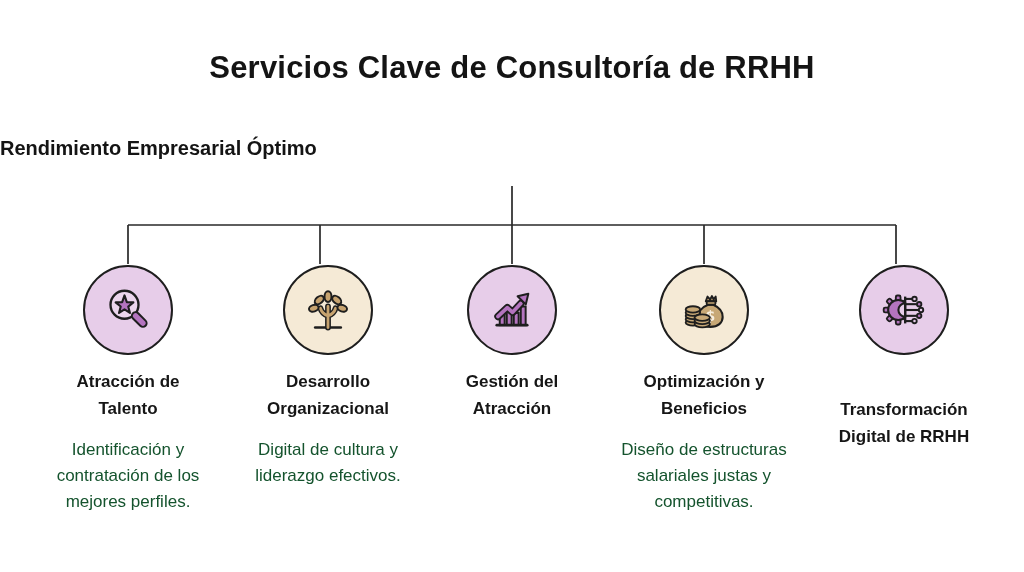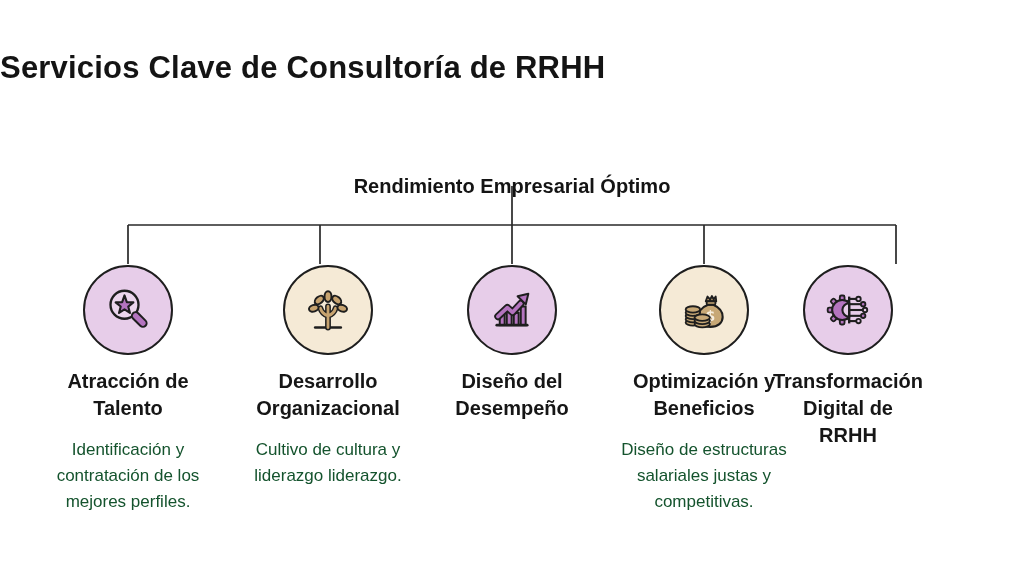--- a/index.html
+++ b/index.html
@@ -9,70 +9,69 @@
     position: relative;
     width: 1024px;
     height: 572px;
     background: #ffffff;
     overflow: hidden;
   }
   .main-title {
     position: absolute;
     top: 50px; left: 0;
     width: 100%;
-    text-align: left;
+    text-align: center;
     font-size: 31px;
     font-weight: 700;
     color: #141414;
     letter-spacing: 0.2px;
   }
   .root-label {
     position: absolute;
     top: 137px; left: 0;
     width: 100%;
-    text-align: center;
+    text-align: left;
     font-size: 20px;
     font-weight: 700;
     color: #141414;
-    margin-top: 38px;
   }
   .connectors {
     position: absolute;
     top: 0; left: 0;
     width: 1024px; height: 572px;
     pointer-events: none;
   }
   .service-col {
     position: absolute;
     top: 265px;
     width: 192px;
     display: flex;
     flex-direction: column;
     align-items: center;
     text-align: center;
   }
   .col-0 { left:  32px; }
   .col-1 { left: 232px; }
   .col-2 { left: 416px; }
   .col-3 { left: 608px; }
-  .col-4 { left: 752px; }
+  .col-4 { left: 808px; gap: 28px; }
   .icon-circle {
     width: 90px; height: 90px;
     border-radius: 50%;
     border: 2.5px solid #1e1e1e;
     display: flex;
     align-items: center;
     justify-content: center;
   }
   .theme-purple { background: #E7CDE9; }
   .theme-tan    { background: #F5EAD6; }
   .service-title {
     margin-top: 13px;
     max-width: 152px;
-    font-size: 20px;
+    font-size: 17px;
     font-weight: 700;
     line-height: 27px;
     color: #161616;
   }
   .service-desc {
     margin-top: 15px;
     max-width: 174px;
     font-size: 17px;
     line-height: 26px;
     color: #14532d;
@@ -111,37 +110,37 @@
         <path d="M24,39 V21 M24,29 C21,28 18.5,26 17.5,22.5 M24,29 C27,28 29.5,26 30.5,22.5" fill="none" stroke="#1e1e1e" stroke-width="5" stroke-linecap="round"></path>
         <path d="M24,39 V21 M24,29 C21,28 18.5,26 17.5,22.5 M24,29 C27,28 29.5,26 30.5,22.5" fill="none" stroke="#C7A36F" stroke-width="2.4" stroke-linecap="round"></path>
         <ellipse cx="24" cy="12.5" rx="3" ry="4.6" fill="#C7A36F" stroke="#1e1e1e" stroke-width="1.7"></ellipse>
         <ellipse cx="16.5" cy="15.5" rx="4.4" ry="2.9" transform="rotate(-42 16.5 15.5)" fill="#C7A36F" stroke="#1e1e1e" stroke-width="1.7"></ellipse>
         <ellipse cx="31.5" cy="15.5" rx="4.4" ry="2.9" transform="rotate(42 31.5 15.5)" fill="#C7A36F" stroke="#1e1e1e" stroke-width="1.7"></ellipse>
         <ellipse cx="11.8" cy="22.5" rx="4.2" ry="2.8" transform="rotate(-18 11.8 22.5)" fill="#C7A36F" stroke="#1e1e1e" stroke-width="1.7"></ellipse>
         <ellipse cx="36.2" cy="22.5" rx="4.2" ry="2.8" transform="rotate(18 36.2 22.5)" fill="#C7A36F" stroke="#1e1e1e" stroke-width="1.7"></ellipse>
       </svg>
     </div>
     <div class="service-title">Desarrollo Organizacional</div>
-    <div class="service-desc">Cultivo de cultura y liderazgo liderazgo.</div>
+    <div class="service-desc">Digital de cultura y liderazgo efectivos.</div>
   </div>
 
   <div class="service-col col-2">
     <div class="icon-circle theme-purple">
       <svg width="56" height="56" viewBox="0 0 48 48">
         <rect x="13.5" y="28" width="4.2" height="9" fill="#B474BF" stroke="#1e1e1e" stroke-width="1.7"></rect>
         <rect x="19.5" y="24" width="4.2" height="13" fill="#B474BF" stroke="#1e1e1e" stroke-width="1.7"></rect>
         <rect x="25.5" y="26.5" width="4.2" height="10.5" fill="#B474BF" stroke="#1e1e1e" stroke-width="1.7"></rect>
         <rect x="31.5" y="21" width="4.2" height="16" fill="#B474BF" stroke="#1e1e1e" stroke-width="1.7"></rect>
         <polyline points="12,29.5 20,22 24.5,26 31.5,18.5" fill="none" stroke="#1e1e1e" stroke-width="6.4" stroke-linecap="round" stroke-linejoin="round"></polyline>
         <polyline points="12,29.5 20,22 24.5,26 31.5,18.5" fill="none" stroke="#B474BF" stroke-width="3.2" stroke-linecap="round" stroke-linejoin="round"></polyline>
         <polygon points="38,10 28.8,12.2 35.8,19.2" fill="#B474BF" stroke="#1e1e1e" stroke-width="1.7" stroke-linejoin="round"></polygon>
         <line x1="11" y1="37" x2="37" y2="37" stroke="#1e1e1e" stroke-width="2.4" stroke-linecap="round"></line>
       </svg>
     </div>
-    <div class="service-title">Diseño del Desempeño</div>
+    <div class="service-title">Gestión del Atracción</div>
   </div>
 
   <div class="service-col col-3">
     <div class="icon-circle theme-tan">
       <svg width="56" height="56" viewBox="0 0 48 48">
         <path d="M27.5,19.5 C22,21.5 18.5,26 18.5,30.5 C18.5,35.5 23,38.5 29.5,38.5 C36,38.5 40,35 40,30 C40,25.5 36.5,21.5 32,19.5 Z" fill="#C7A876" stroke="#1e1e1e" stroke-width="1.8" stroke-linejoin="round"></path>
         <path d="M25.5,16.5 L27,12.5 L29.3,15 L30.8,12 L32.3,15 L34,12.5 L34.5,16.5 Z" fill="#C7A876" stroke="#1e1e1e" stroke-width="1.6" stroke-linejoin="round"></path>
         <rect x="26.3" y="16.5" width="7.5" height="3" rx="1" fill="#C7A876" stroke="#1e1e1e" stroke-width="1.6"></rect>
         <text x="29.5" y="33.5" font-size="12" font-weight="bold" fill="#F7EFE0" text-anchor="middle" font-family="DejaVu Sans, sans-serif">$</text>
         <g fill="#C7A876" stroke="#1e1e1e" stroke-width="1.6">

